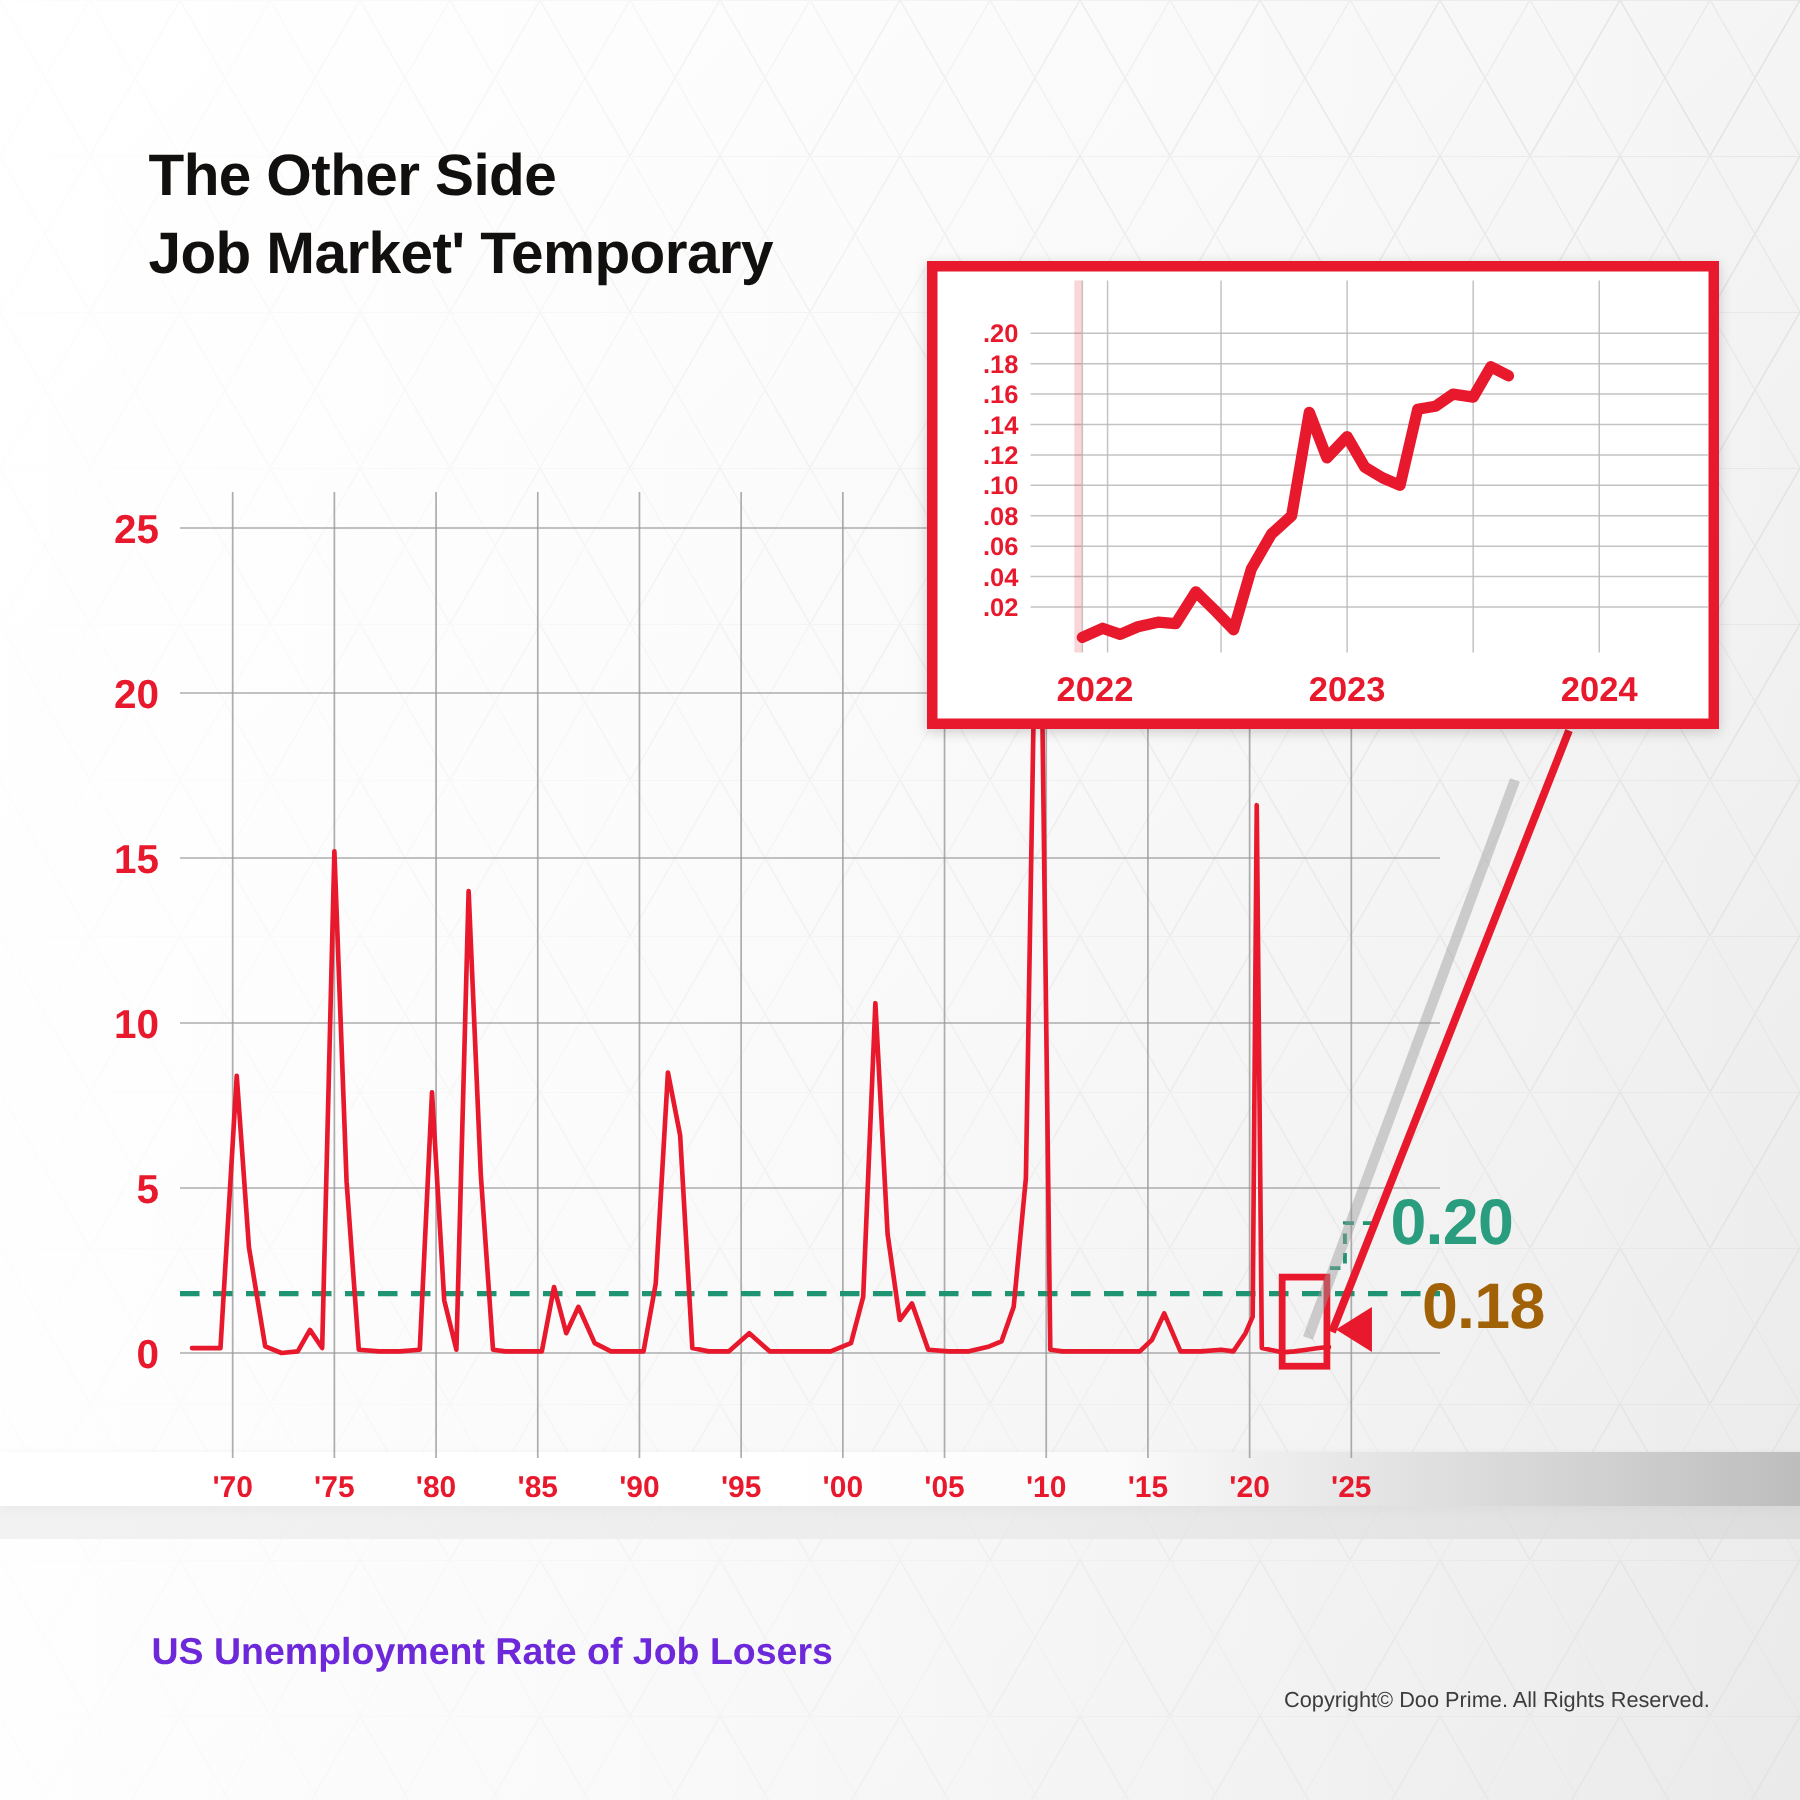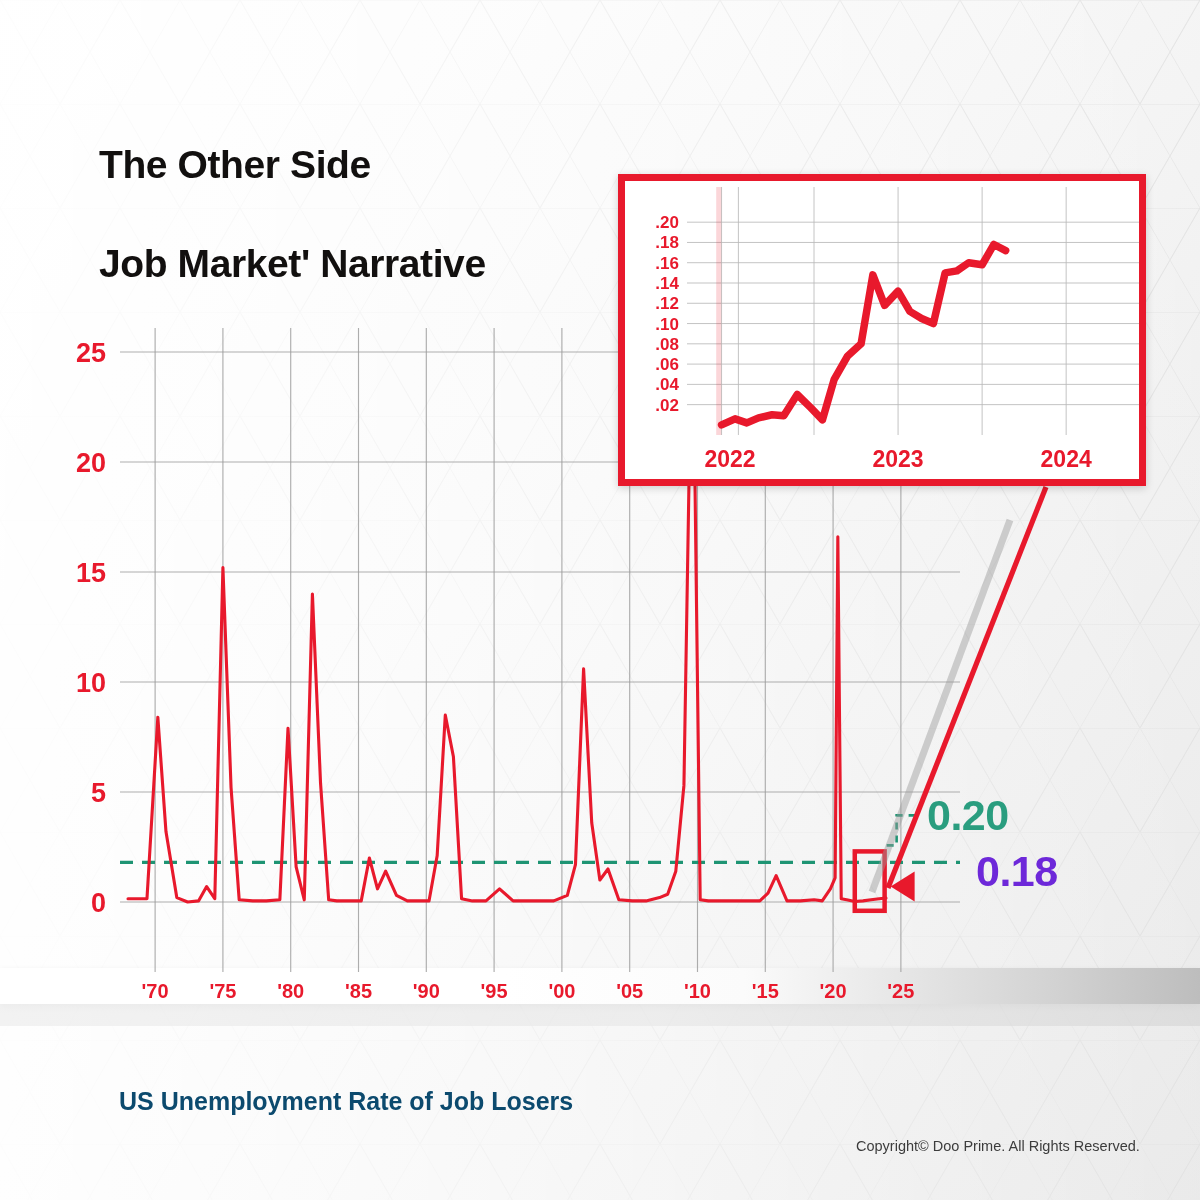--- a/index.html
+++ b/index.html
@@ -20,21 +20,21 @@
     background:linear-gradient(90deg,#eeeeee 0%,#e9e9e9 55%,#d8d8d8 100%);
     opacity:.75;
   }
 
   
   #headline{
     position:absolute;left:99px;top:92px;z-index:6;
     font-size:39px;line-height:52px;font-weight:bold;color:#12100f;
     letter-spacing:-0.4px;
   }
-  #headline div{white-space:nowrap;margin-top:47px;}
+  #headline div{white-space:nowrap;}
 
   
   #main-chart{position:absolute;left:0;top:0;z-index:3;}
   .ylab{fill:#E8192C;font-size:27px;font-weight:bold;font-family:"Liberation Sans",sans-serif;}
   .xlab{fill:#E8192C;font-size:20px;font-weight:bold;font-family:"Liberation Sans",sans-serif;}
 
   
   #inset-panel{
     position:absolute;left:618px;top:174px;width:528px;height:312px;z-index:7;
     background:#ffffff;border:7px solid #E8192C;box-sizing:border-box;
@@ -42,32 +42,32 @@
   }
   .inset-ylab{fill:#E8192C;font-size:17px;font-weight:bold;font-family:"Liberation Sans",sans-serif;}
   .inset-xlab{fill:#E8192C;font-size:23px;font-weight:bold;font-family:"Liberation Sans",sans-serif;}
 
   
   #value-teal{
     position:absolute;left:927px;top:791px;z-index:8;
     color:#2A9D7F;font-size:43px;font-weight:bold;letter-spacing:-0.5px;
   }
   #value-red{
-    position:absolute;left:976px;top:847px;z-index:8;
-    color:#6d28d9;font-size:43px;font-weight:bold;letter-spacing:-0.5px;
+    position:absolute;left:948px;top:847px;z-index:8;
+    color:#a16207;font-size:43px;font-weight:bold;letter-spacing:-0.5px;
   }
 
   
   #caption{
-    position:absolute;left:119px;top:1085px;z-index:6;
-    color:#0c4a6e;font-size:25px;font-weight:bold;line-height:33px;
+    position:absolute;left:101px;top:1085px;z-index:6;
+    color:#6d28d9;font-size:25px;font-weight:bold;line-height:33px;
   }
   #copyright{
     position:absolute;left:856px;top:1126px;z-index:6;
-    color:#3c3c3c;font-size:14.5px;margin-top:12px;
+    color:#3c3c3c;font-size:14.5px;
   }
 </style>
 </head>
 <body>
 
 <svg id="bg-texture" width="1200" height="1200">
   <defs>
     <linearGradient id="bgGrad" x1="0" y1="0" x2="1" y2="1">
       <stop offset="0%" stop-color="#fdfdfd"></stop>
       <stop offset="45%" stop-color="#f4f4f4"></stop>
@@ -85,21 +85,21 @@
   </defs>
   <rect width="1200" height="1200" fill="url(#bgGrad)"></rect>
   <rect width="1200" height="1200" fill="url(#tri)" opacity="0.85"></rect>
   <rect width="1200" height="1200" fill="url(#fadeLeft)"></rect>
 </svg>
 <div id="bg-sheen"></div>
 <div id="bg-sheen-under"></div>
 
 <div id="headline">
   <div>The Other Side</div>
-  <div>Job Market' Narrative</div>
+  <div>Job Market' Temporary</div>
 </div>
 
 <svg id="main-chart" width="1200" height="1030">
   <g id="main-grid">
       <line x1="120" y1="902" x2="960" y2="902" stroke="#9a9a9a" stroke-width="1.15" opacity="0.8"></line>
       <line x1="120" y1="792" x2="960" y2="792" stroke="#9a9a9a" stroke-width="1.15" opacity="0.8"></line>
       <line x1="120" y1="682" x2="960" y2="682" stroke="#9a9a9a" stroke-width="1.15" opacity="0.8"></line>
       <line x1="120" y1="572" x2="960" y2="572" stroke="#9a9a9a" stroke-width="1.15" opacity="0.8"></line>
       <line x1="120" y1="462" x2="960" y2="462" stroke="#9a9a9a" stroke-width="1.15" opacity="0.8"></line>
       <line x1="120" y1="352" x2="960" y2="352" stroke="#9a9a9a" stroke-width="1.15" opacity="0.8"></line>

